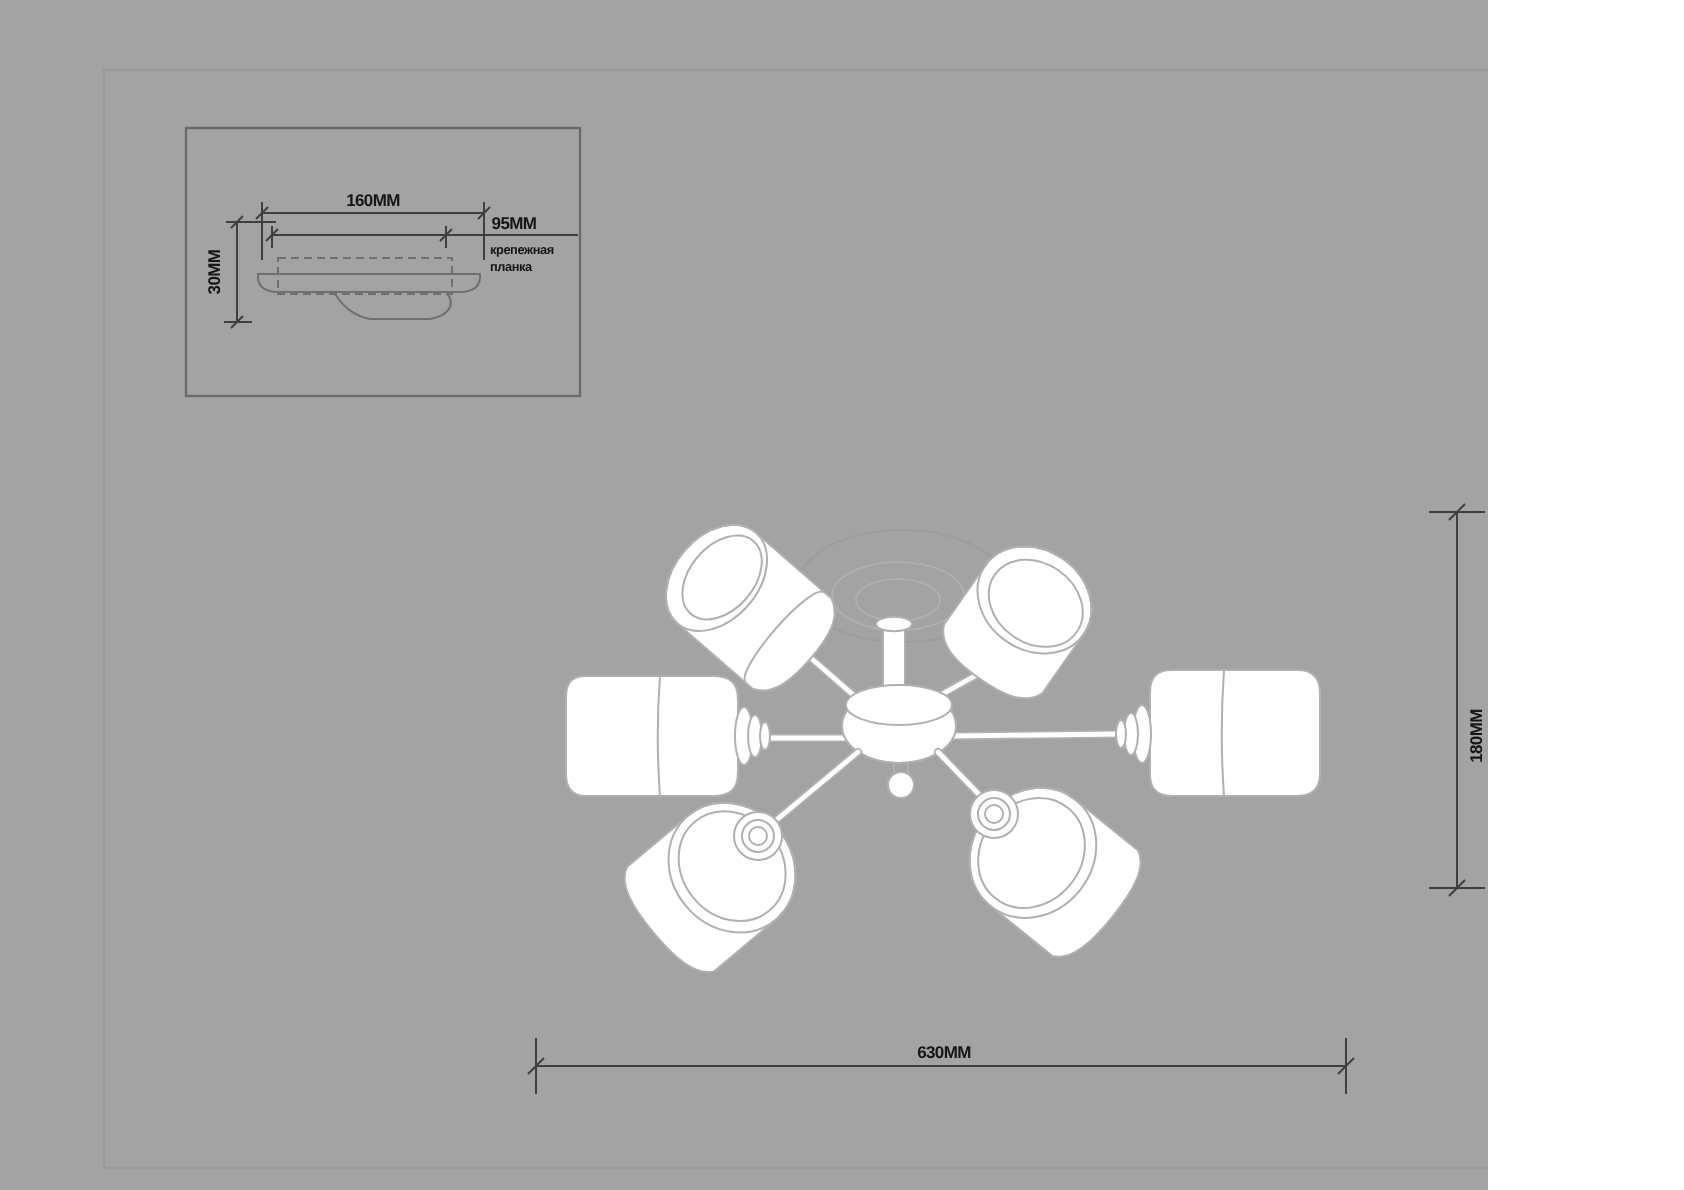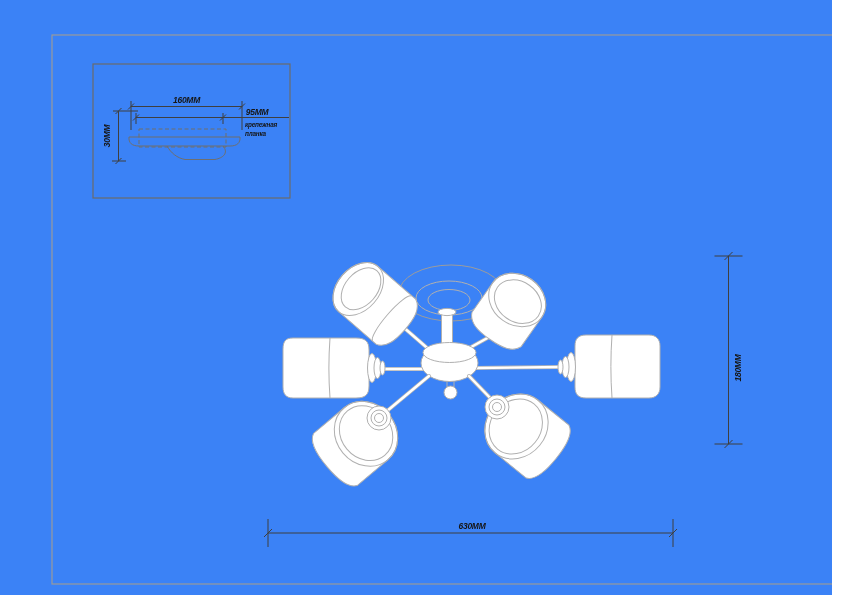--- a/index.html
+++ b/index.html
@@ -1,17 +1,17 @@
 <!DOCTYPE html>
 <html><head>
 <meta charset="utf-8">
 <style>
   html,body{margin:0;padding:0;background:#ffffff;}
-  .sheet{position:relative;width:832px;height:595px;background:#3b82f6;overflow:hidden;
-         font-family:"Liberation Sans",sans-serif;font-style:italic;}
+  .sheet{position:relative;width:744px;height:595px;background:#a3a3a3;overflow:hidden;
+         font-family:"Liberation Sans",sans-serif;}
   svg{position:absolute;left:0;top:0;}
   
   .frame{fill:none;stroke:#9a9a9a;stroke-width:1.2;}
   .insetbox{fill:none;stroke:#6b6b6b;stroke-width:1.2;}
   .mid{fill:none;stroke:#6f6f6f;stroke-width:1;}
   .dash{fill:none;stroke:#6f6f6f;stroke-width:1;stroke-dasharray:4 2.5;}
   .lt{fill:none;stroke:#b0b0b0;stroke-width:1;}
   .ltd{fill:none;stroke:#9c9c9c;stroke-width:1;}
   .wf{fill:#ffffff;stroke:#b0b0b0;stroke-width:1;}
   .armo{fill:none;stroke:#b2b2b2;stroke-width:4;stroke-linecap:round;}

